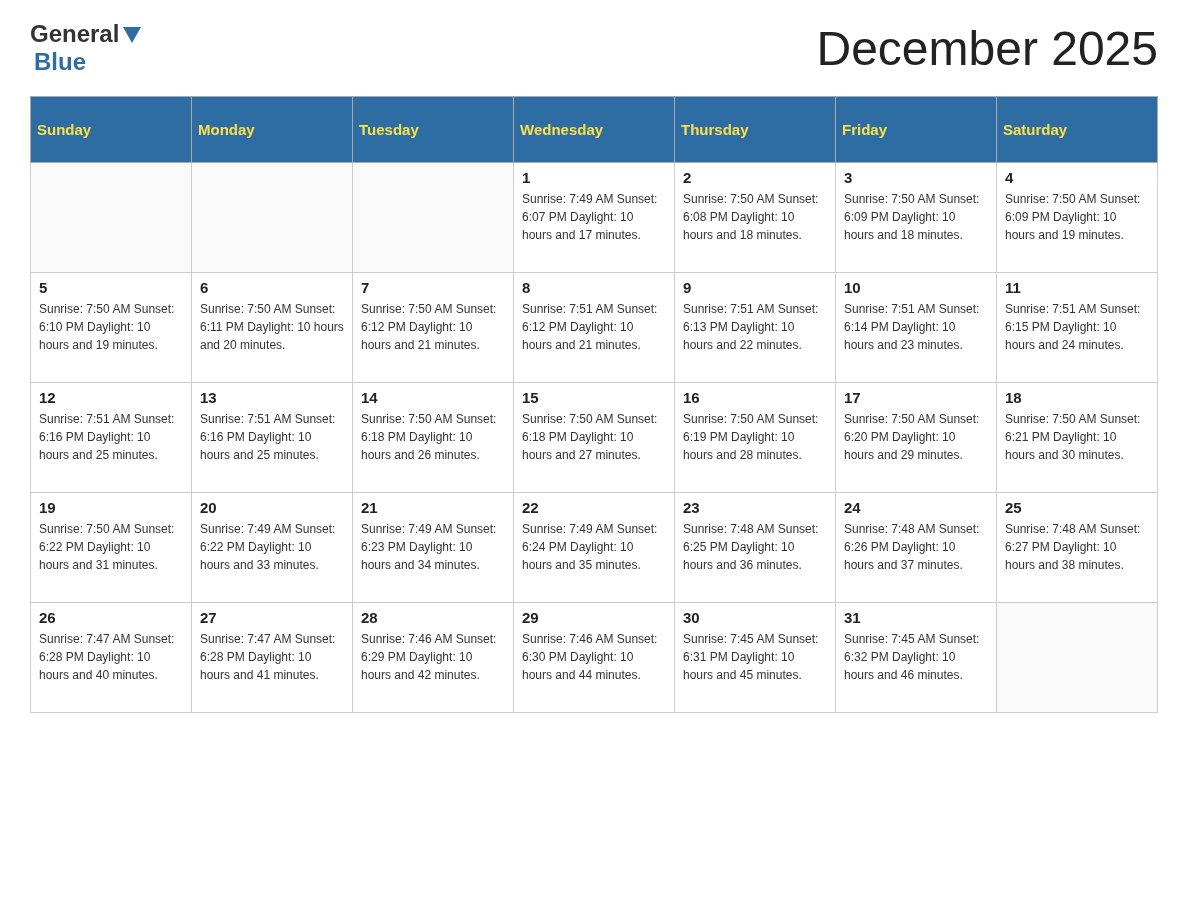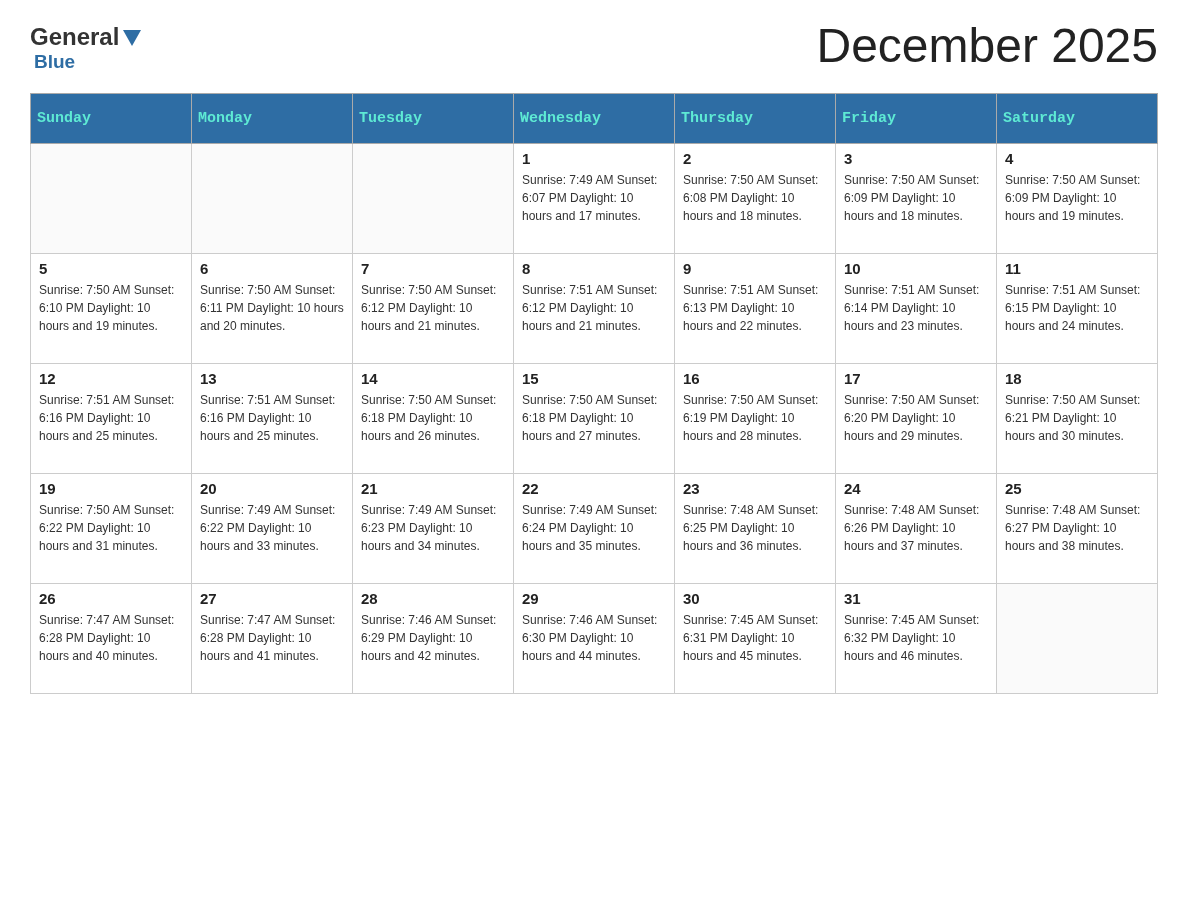--- a/index.html
+++ b/index.html
@@ -30,27 +30,26 @@
       color: #444;
       margin-top: 4px;
     }
     .calendar {
       width: 100%;
       border-collapse: collapse;
       border: 1px solid #aaa;
     }
     .calendar thead tr th {
       background-color: #2e6da4;
-      color: #5eead4;
-      padding: 16px 6px;
+      color: #fde047;
+      padding: 24px 6px;
       font-size: 15px;
       font-weight: bold;
       text-align: left;
       border: 1px solid #aaa;
-      font-family: Liberation Mono, monospace;
     }
     .calendar tbody tr td {
       border: 1px solid #ccc;
       vertical-align: top;
       padding: 6px 8px;
       font-size: 12px;
       color: #333;
       width: 14.28%;
       min-height: 90px;
       height: 110px;
@@ -85,21 +84,21 @@
 
 <div class="header">
   <div class="logo-wrapper">
     <div class="logo-line1">
       <span style="font-size:24px;font-weight:bold;color:#333;">General</span>
       <svg width="22" height="20" viewBox="0 0 22 20" style="margin-left:2px;margin-top:2px;">
         <polygon points="11,18 2,2 20,2" fill="#2e6da4"></polygon>
       </svg>
     </div>
     <div>
-      <span style="font-size:19px;font-weight:bold;color:#2e6da4;margin-left:4px;margin-top:36px;">Blue</span>
+      <span style="font-size:24px;font-weight:bold;color:#2e6da4;margin-left:4px;margin-top:36px;">Blue</span>
     </div>
   </div>
   <div class="title-block">
     <div class="month-title">December 2025</div>
   </div>
 </div>
 
 <table class="calendar">
   <thead>
     <tr>

